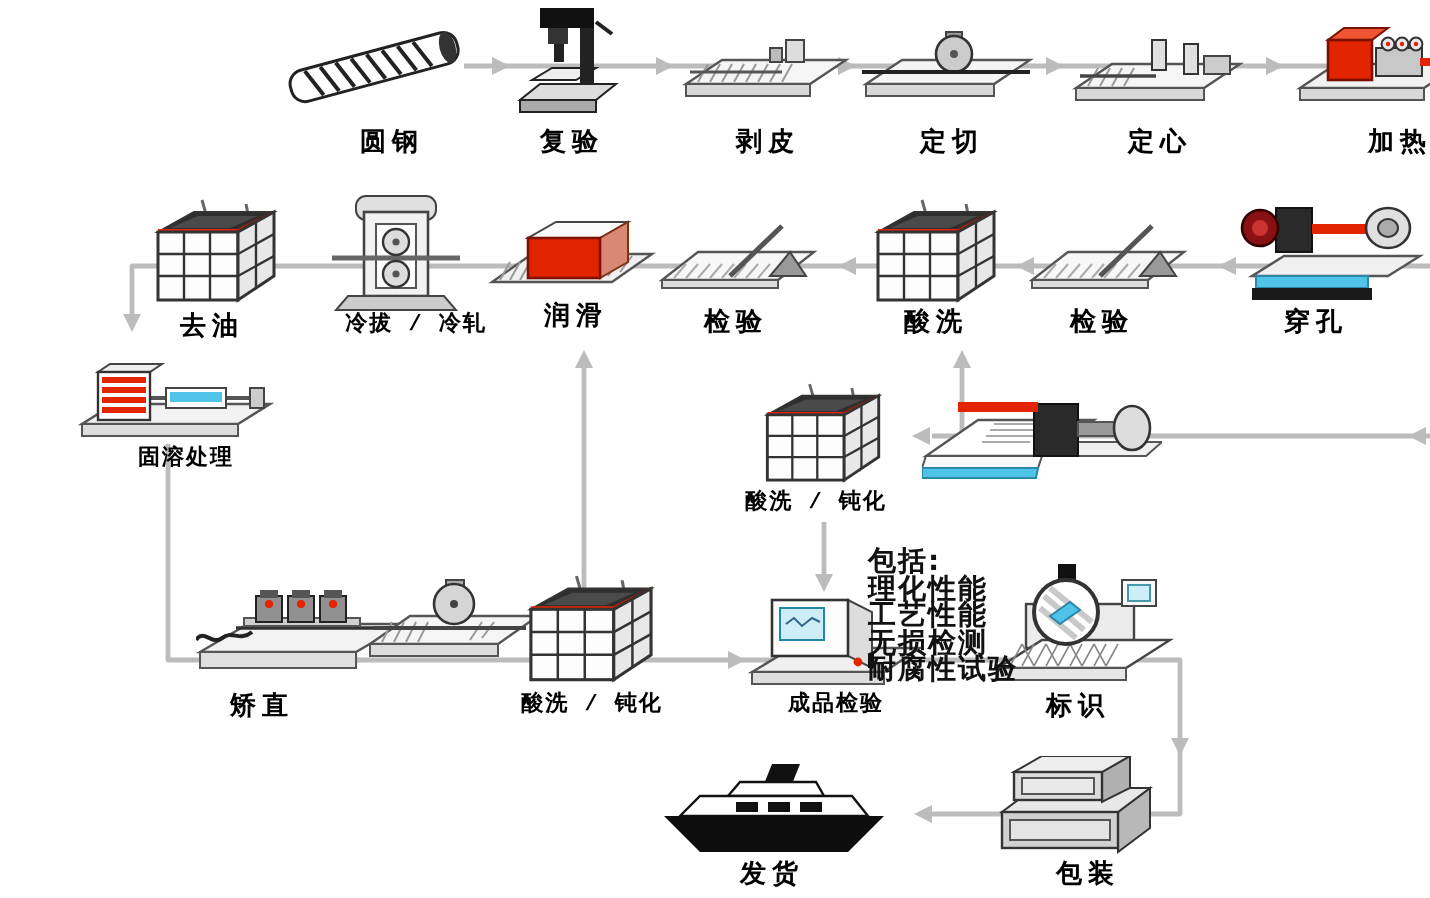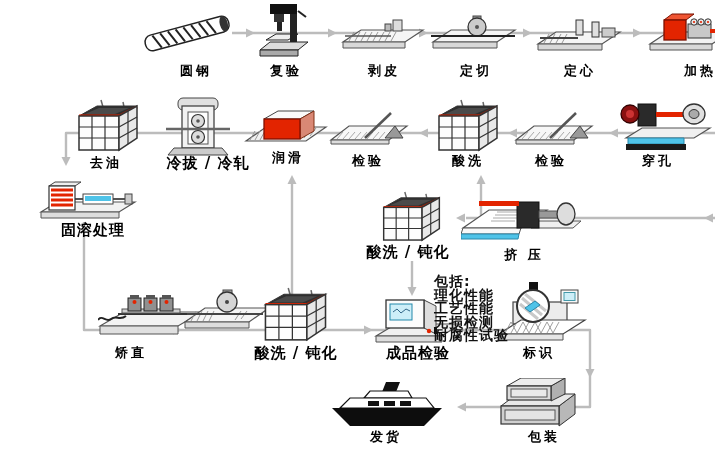--- a/index.html
+++ b/index.html
@@ -3,21 +3,21 @@
 <meta charset="utf-8">
 <style>
   html,body{margin:0;padding:0;background:#fff;}
   #canvas{position:relative;width:715px;height:449px;background:#ffffff;overflow:hidden;
           font-family:"DejaVu Sans","Liberation Sans",sans-serif;margin-left:36px;}
   #connectors{position:absolute;left:0;top:0;z-index:1;}
   .station{position:absolute;z-index:2;}
   .icon{position:absolute;left:0;top:0;}
   .lbl{position:absolute;z-index:3;width:120px;text-align:center;font-size:13px;font-weight:bold;
        color:#000;letter-spacing:3px;white-space:nowrap;}
-  .lbl.long{letter-spacing:1px;font-size:15px;}
+  .lbl.long{letter-spacing:1px;font-size:11px;font-family:Liberation Mono, monospace;}
   .note{position:absolute;z-index:3;font-size:14px;font-weight:bold;color:#111;
         line-height:13.5px;letter-spacing:1px;white-space:nowrap;}
 </style>
 </head>
 <body>
 
 <div id="canvas">
 
   <svg width="0" height="0" style="position:absolute">
     <defs>
@@ -304,21 +304,20 @@
           <line x1="30" y1="33" x2="54" y2="33"></line>
       </g>
       <polygon points="2,40 60,40 58,46 0,46" fill="#f8f8f8" stroke="#555"></polygon>
       <polygon points="0,46 58,46 57,51 0,51" fill="#4fc3e8" stroke="#2a88aa"></polygon>
       <rect x="56" y="14" width="22" height="26" fill="#2a2a2a" stroke="#111"></rect>
       <rect x="18" y="13" width="40" height="5" fill="#e32400"></rect>
       <rect x="78" y="23" width="20" height="7" fill="#999" stroke="#555"></rect>
       <ellipse cx="105" cy="26" rx="9" ry="11" fill="#ddd" stroke="#333" stroke-width="1.3"></ellipse>
     </svg>
   </div>
-  <div class="lbl" style="left:428px;top:246px">挤 压</div>
 
   <div class="station" style="left:62px;top:290px">
     <svg class="icon" width="108" height="48" viewBox="0 0 108 48">
       <polygon points="2,36 80,36 104,22 26,22" fill="#f3f3f3" stroke="#555" stroke-width="1.2"></polygon>
       <polygon points="2,36 80,36 80,44 2,44" fill="#e0e0e0" stroke="#555"></polygon>
       <line x1="20" y1="24" x2="108" y2="24" stroke="#333" stroke-width="1.8"></line>
       <rect x="24" y="19" width="58" height="4" fill="#cfcfcf" stroke="#555"></rect>
       <g>
         <rect x="30" y="8" width="13" height="13" fill="#909090" stroke="#222"></rect>
         <rect x="46" y="8" width="13" height="13" fill="#909090" stroke="#222"></rect>

